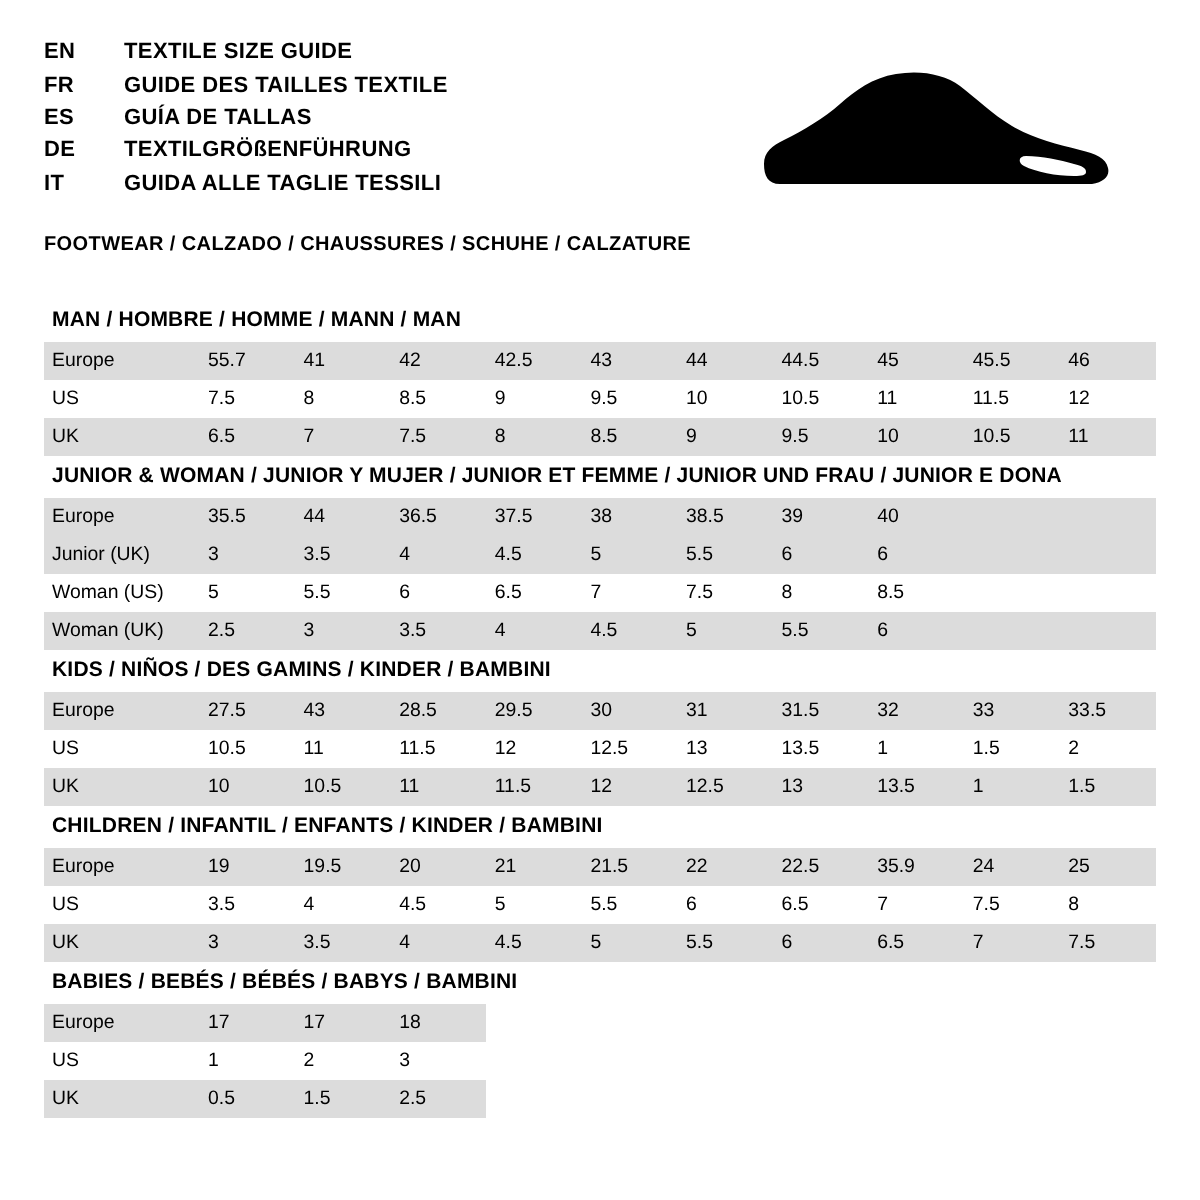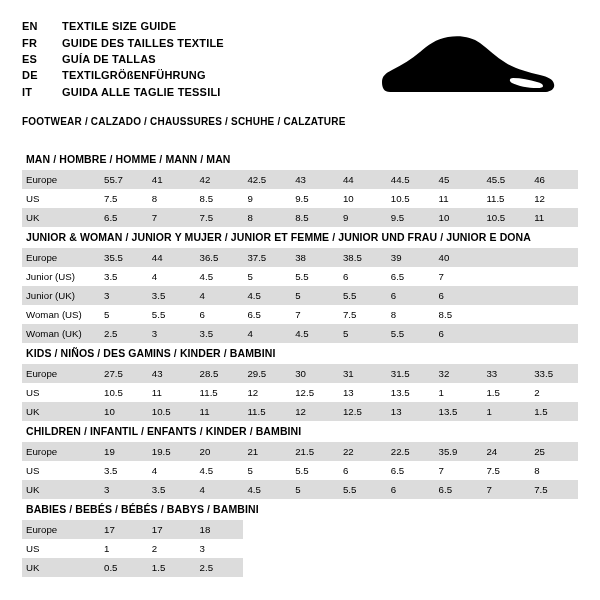--- a/index.html
+++ b/index.html
@@ -191,33 +191,20 @@
           <tr class="shaded">
             <td class="label">Europe</td>
             <td>35.5</td>
             <td>44</td>
             <td>36.5</td>
             <td>37.5</td>
             <td>38</td>
             <td>38.5</td>
             <td>39</td>
             <td>40</td>
-            <td></td>
-            <td></td>
-          </tr>
-          <tr>
-            <td class="label">Junior (US)</td>
-            <td>3.5</td>
-            <td>4</td>
-            <td>4.5</td>
-            <td>5</td>
-            <td>5.5</td>
-            <td>6</td>
-            <td>6.5</td>
-            <td>7</td>
             <td></td>
             <td></td>
           </tr>
           <tr class="shaded">
             <td class="label">Junior (UK)</td>
             <td>3</td>
             <td>3.5</td>
             <td>4</td>
             <td>4.5</td>
             <td>5</td>

